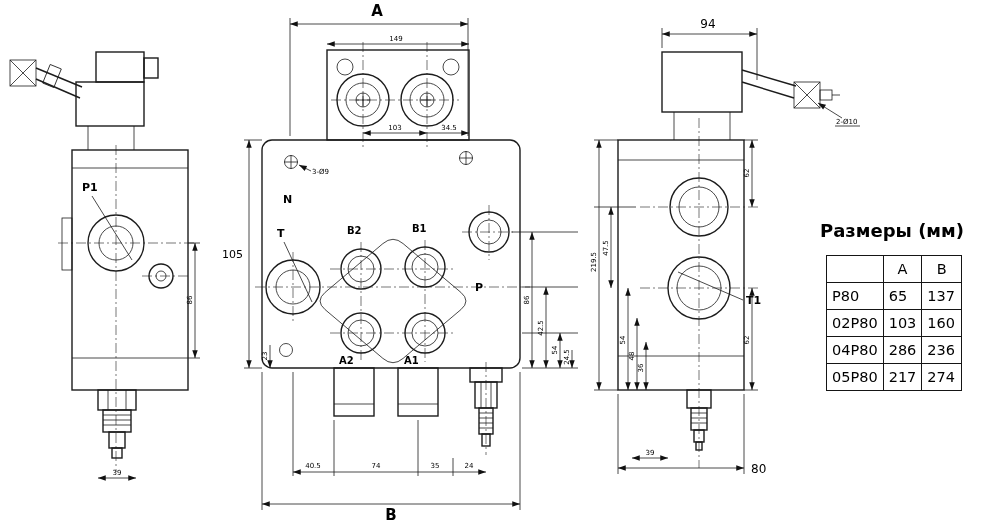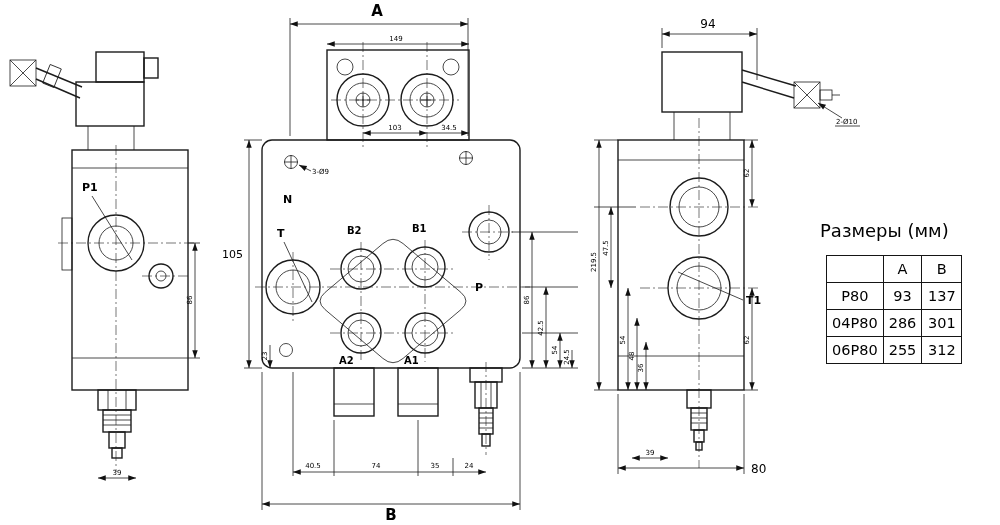--- a/index.html
+++ b/index.html
@@ -13,24 +13,24 @@
   text{fill:#000;font-family:"DejaVu Sans",sans-serif}
   .tb{font-size:15px;font-weight:bold}
   .t12{font-size:12px}
   .t11{font-size:11px}
   .t7{font-size:7px}
   .tp{font-size:11px;font-weight:bold}
   .tp2{font-size:10px;font-weight:bold}
   .mid{text-anchor:middle}
   .enda{text-anchor:end}
   .table-wrap{position:absolute;left:820px;top:220px;width:176px}
-  .table-title{font-size:18px;font-weight:normal;margin:0 0 14px 0;white-space:nowrap}
+  .table-title{font-size:18px;font-weight:bold;margin:0 0 14px 0;white-space:nowrap}
   .size-table{border-collapse:collapse;margin-left:6px}
   .size-table th,.size-table td{border:1.6px solid #151515;font-size:14.5px;padding:5px 5px;
-      text-align:center;height:21px;box-sizing:border-box;font-weight:normal}
+      text-align:left;height:21px;box-sizing:border-box;font-weight:normal}
   .size-table th{text-align:center}
   .size-table .c-model{width:56px}
   .size-table .c-a{width:38px}
   .size-table .c-b{width:40px}
 </style>
 </head>
 <body>
 
 <div class="stage">
 
@@ -333,29 +333,34 @@
       <thead>
         <tr>
           <th class="c-model"></th>
           <th class="c-a">A</th>
           <th class="c-b">B</th>
         </tr>
       </thead>
       <tbody>
         <tr>
           <td>P80</td>
-          <td>93</td>
+          <td>65</td>
           <td>137</td>
+        </tr>
+        <tr>
+          <td>02P80</td>
+          <td>103</td>
+          <td>160</td>
         </tr>
         <tr>
           <td>04P80</td>
           <td>286</td>
-          <td>301</td>
-        </tr>
-        <tr>
-          <td>06P80</td>
-          <td>255</td>
-          <td>312</td>
+          <td>236</td>
+        </tr>
+        <tr>
+          <td>05P80</td>
+          <td>217</td>
+          <td>274</td>
         </tr>
       </tbody>
     </table>
   </div>
 </div>
 
 </body></html>

